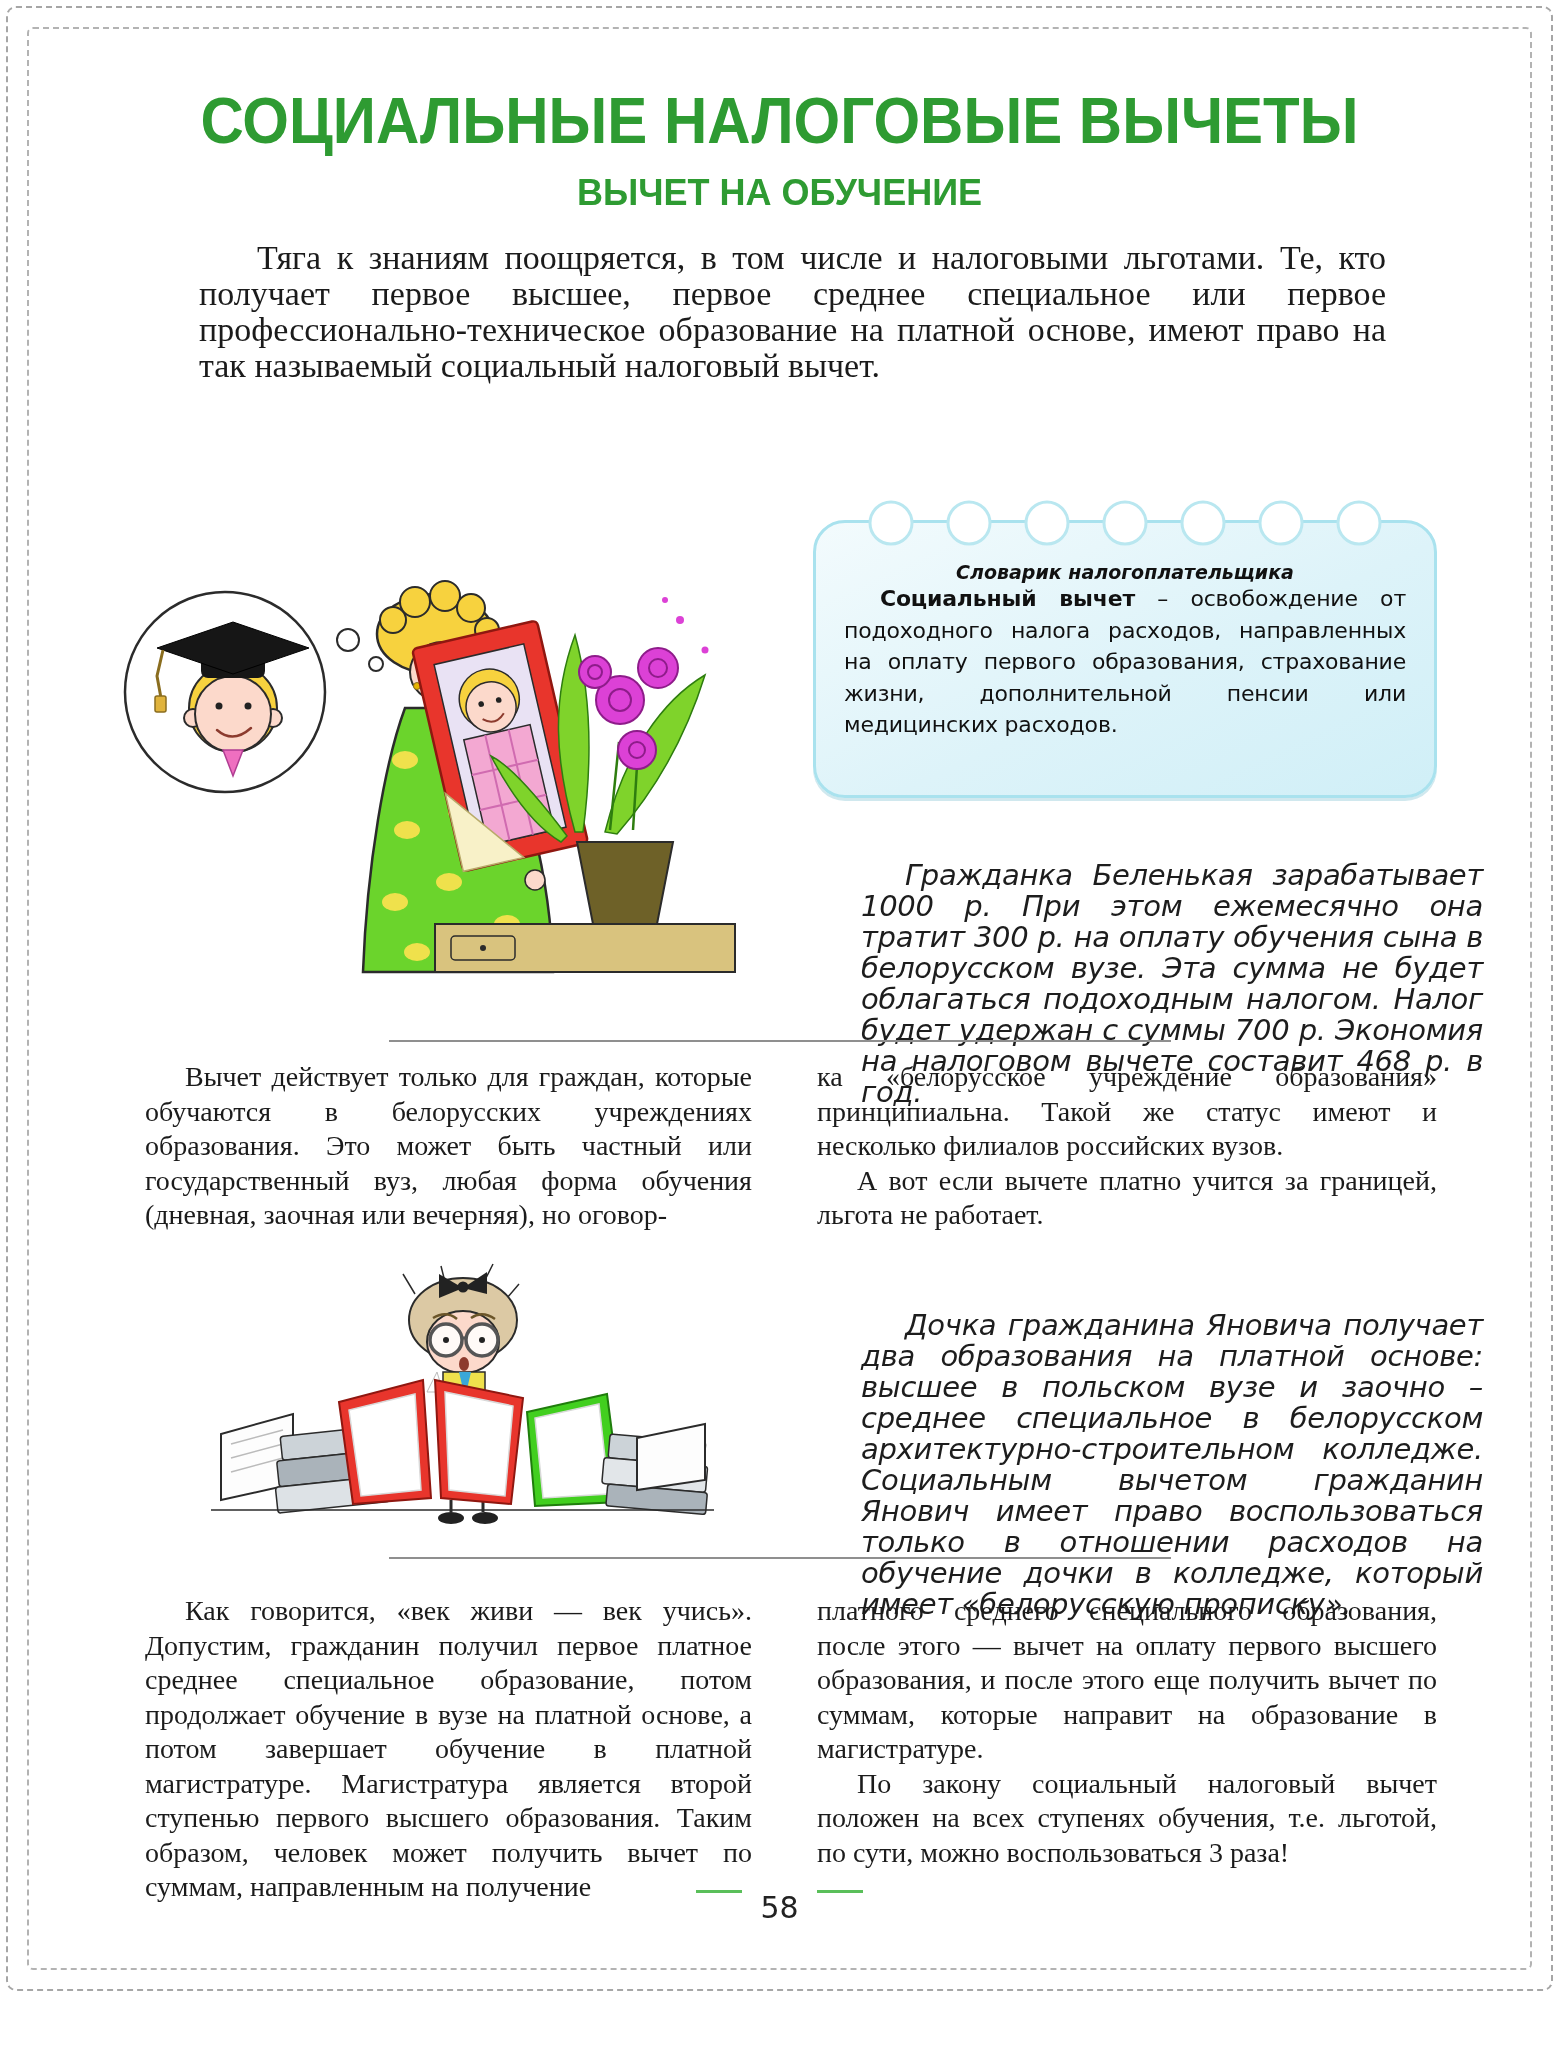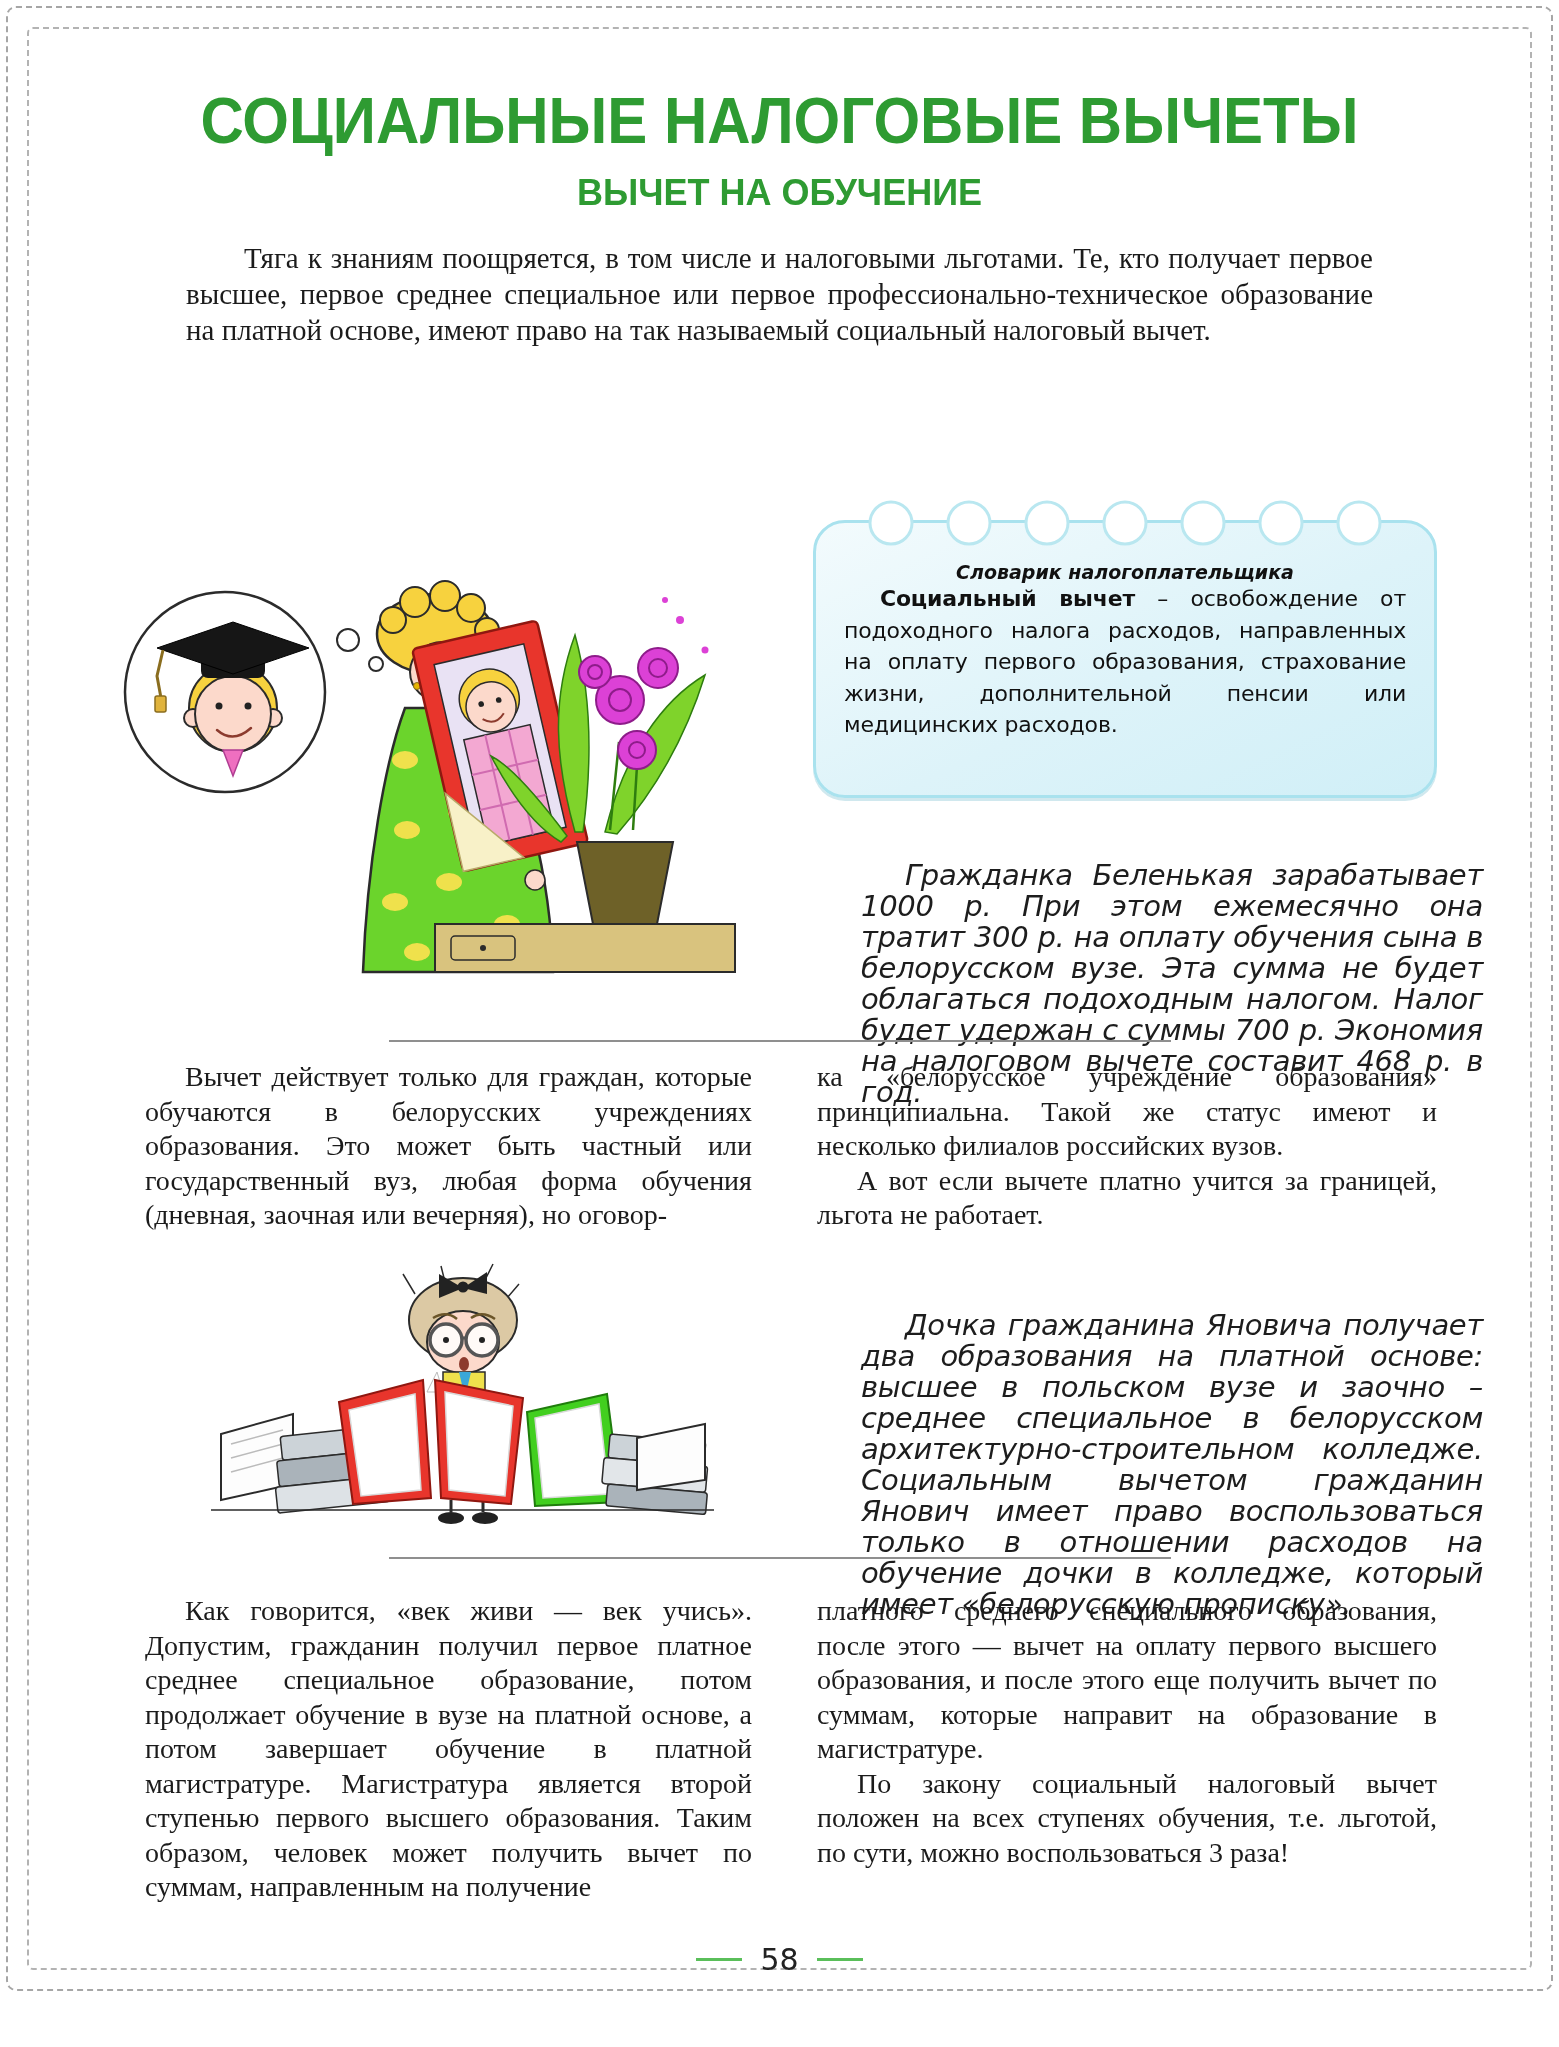--- a/index.html
+++ b/index.html
@@ -14,22 +14,22 @@
     position:absolute;top:84px;left:0;width:100%;text-align:center;margin:0;
     font-family:"Liberation Sans","DejaVu Sans",sans-serif;font-weight:bold;
     font-size:60px;color:#2e9b32;letter-spacing:0px;transform:scaleY(1.08);transform-origin:top center;
   }
   .subtitle{
     position:absolute;top:172px;left:0;width:100%;text-align:center;margin:0;
     font-family:"Liberation Sans","DejaVu Sans",sans-serif;font-weight:bold;
     font-size:36px;color:#2e9b32;
   }
   .intro{
-    position:absolute;left:186px;top:240px;width:1187px;
-    font-size:29px;line-height:36px;text-align:justify;text-indent:58px;margin:0;
+    position:absolute;left:199px;top:240px;width:1187px;
+    font-size:34px;line-height:36px;text-align:justify;text-indent:58px;margin:0;
   }
   .body-par{font-size:28px;line-height:34.5px;text-align:justify;margin:0;}
   .indent{text-indent:40px;}
 
   .col-parents{position:absolute;left:145px;top:392px;width:607px;}
   .belarus-left{position:absolute;left:145px;top:1060px;width:607px;}
   .belarus-right{position:absolute;left:817px;top:1060px;width:620px;}
   .steps-left{position:absolute;left:145px;top:1594px;width:607px;}
   .steps-right{position:absolute;left:817px;top:1594px;width:620px;}
 
@@ -60,21 +60,21 @@
   .example1{top:848px;}
   .example2{top:1298px;}
 
   .divider{position:absolute;width:782px;left:389px;border-top:2px solid #8f8f8f;height:0;}
   .divider1{top:1040px;}
   .divider2{top:1557px;}
 
   .cartoon1{position:absolute;left:105px;top:580px;}
   .cartoon2{position:absolute;left:205px;top:1262px;}
 
-  .footer{position:absolute;top:1942px;left:0;width:100%;display:flex;justify-content:center;align-items:center;gap:18px;}
+  .footer{position:absolute;top:1890px;left:0;width:100%;display:flex;justify-content:center;gap:18px;}
   .footer-dash{width:46px;height:3px;background:#5abf5a;}
   .page-number{font-family:"DejaVu Sans","Liberation Sans",sans-serif;font-size:30px;color:#222;}
 </style>
 </head>
 <body>
 
 <div class="page">
   <div class="border-outer"></div>
   <div class="border-inner"></div>
 

